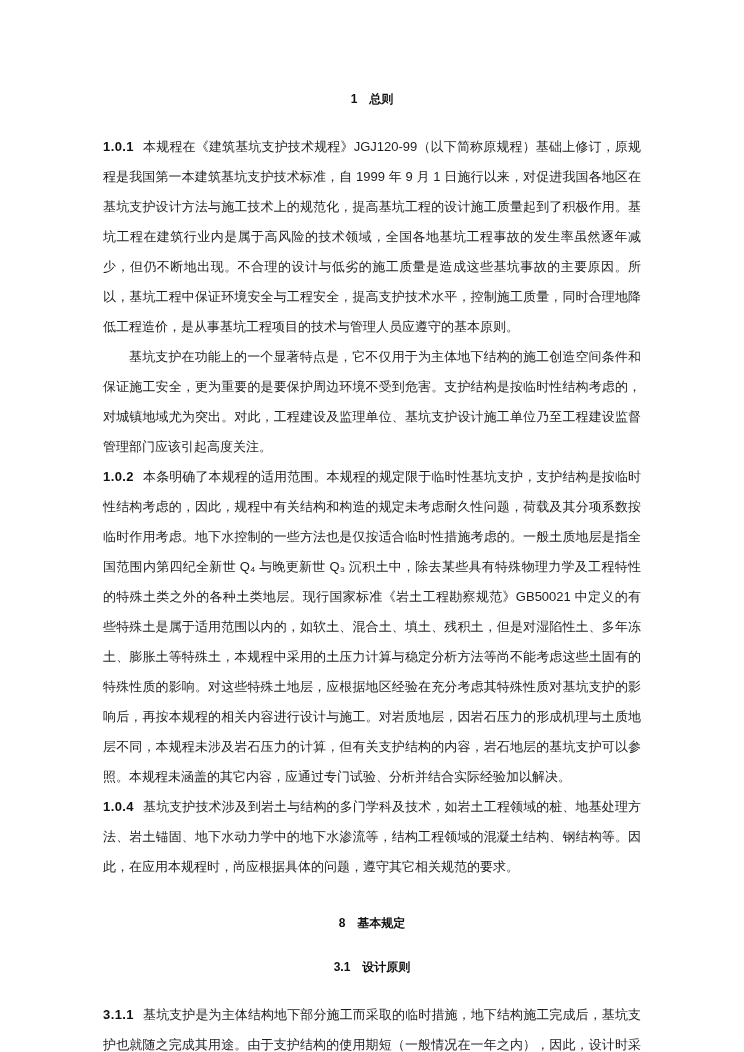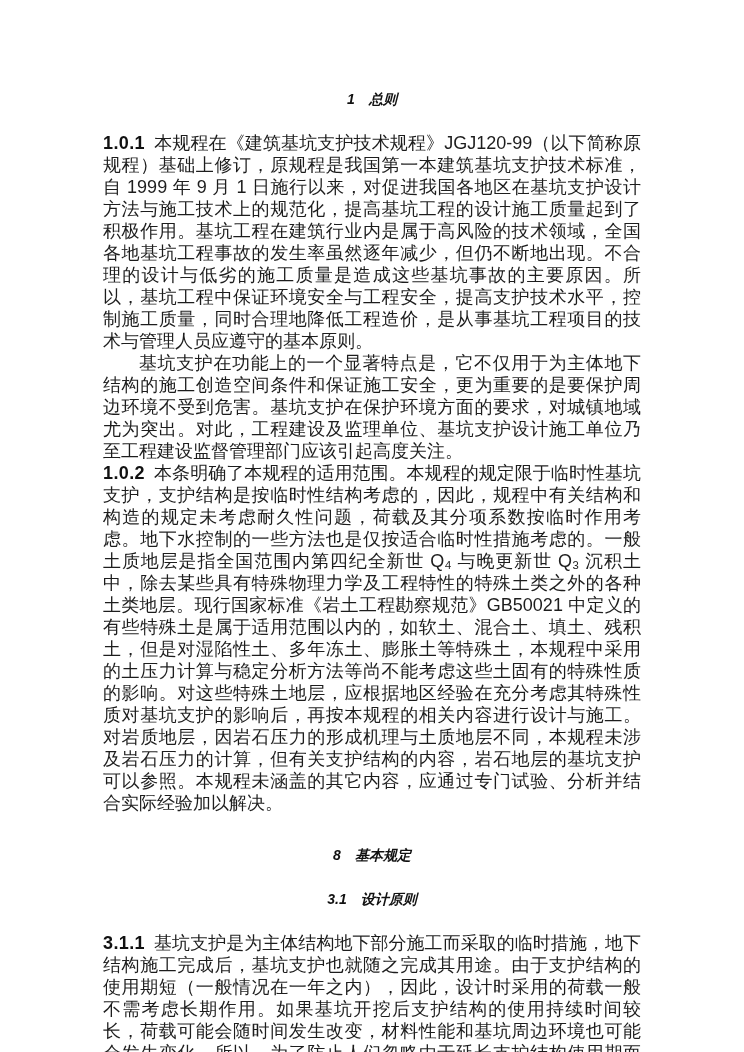--- a/index.html
+++ b/index.html
@@ -15,58 +15,58 @@
   }
   .page {
     box-sizing: border-box;
     width: 744px;
     height: 1052px;
     padding: 88px 103px 0 103px;
     overflow: hidden;
     background: #ffffff;
   }
   .doc-heading {
-    font-size: 14px;
+    font-size: 12px;
     font-weight: bold;
     text-align: center;
     line-height: 22px;
     margin: 0 0 22px 0;
     color: #111111;
-    font-style: italic;
   }
   .h-chapter { margin: 30px 0 22px 0; }
   .h-section { margin: 22px 0 22px 0; text-align: center; }
   p.para {
     margin: 0;
-    font-size: 18px;
-    line-height: 22px;
+    font-size: 13px;
+    line-height: 30px;
     text-align: justify;
     word-break: break-all;
   }
   p.cont { text-indent: 2em; }
   .clause-num {
     font-weight: bold;
     margin-right: 9px;
     letter-spacing: 0.4px;
     color: #111111;
   }
 </style>
 </head>
 <body>
 
 <div class="page">
 
   <h1 class="doc-heading">1　总则</h1>
 
   <p class="para"><span class="clause-num">1.0.1</span><span>本规程在《建筑基坑支护技术规程》JGJ120-99（以下简称原规程）基础上修订，原规程是我国第一本建筑基坑支护技术标准，自 1999 年 9 月 1 日施行以来，对促进我国各地区在基坑支护设计方法与施工技术上的规范化，提高基坑工程的设计施工质量起到了积极作用。基坑工程在建筑行业内是属于高风险的技术领域，全国各地基坑工程事故的发生率虽然逐年减少，但仍不断地出现。不合理的设计与低劣的施工质量是造成这些基坑事故的主要原因。所以，基坑工程中保证环境安全与工程安全，提高支护技术水平，控制施工质量，同时合理地降低工程造价，是从事基坑工程项目的技术与管理人员应遵守的基本原则。</span></p>
 
-  <p class="para cont">基坑支护在功能上的一个显著特点是，它不仅用于为主体地下结构的施工创造空间条件和保证施工安全，更为重要的是要保护周边环境不受到危害。基坑支护在保护环境方面的要求，对城镇地域尤为突出。对此，工程建设及监理单位、基坑支护设计施工单位乃至工程建设监督管理部门应该引起高度关注。</p>
+  <p class="para cont">基坑支护在功能上的一个显著特点是，它不仅用于为主体地下结构的施工创造空间条件和保证施工安全，更为重要的是要保护周边环境不受到危害。支护结构是按临时性结构考虑的，对城镇地域尤为突出。对此，工程建设及监理单位、基坑支护设计施工单位乃至工程建设监督管理部门应该引起高度关注。</p>
 
   <p class="para"><span class="clause-num">1.0.2</span><span>本条明确了本规程的适用范围。本规程的规定限于临时性基坑支护，支护结构是按临时性结构考虑的，因此，规程中有关结构和构造的规定未考虑耐久性问题，荷载及其分项系数按临时作用考虑。地下水控制的一些方法也是仅按适合临时性措施考虑的。一般土质地层是指全国范围内第四纪全新世 Q₄ 与晚更新世 Q₃ 沉积土中，除去某些具有特殊物理力学及工程特性的特殊土类之外的各种土类地层。现行国家标准《岩土工程勘察规范》GB50021 中定义的有些特殊土是属于适用范围以内的，如软土、混合土、填土、残积土，但是对湿陷性土、多年冻土、膨胀土等特殊土，本规程中采用的土压力计算与稳定分析方法等尚不能考虑这些土固有的特殊性质的影响。对这些特殊土地层，应根据地区经验在充分考虑其特殊性质对基坑支护的影响后，再按本规程的相关内容进行设计与施工。对岩质地层，因岩石压力的形成机理与土质地层不同，本规程未涉及岩石压力的计算，但有关支护结构的内容，岩石地层的基坑支护可以参照。本规程未涵盖的其它内容，应通过专门试验、分析并结合实际经验加以解决。</span></p>
 
+  <p class="para"><span class="clause-num">1.0.4</span><span>基坑支护技术涉及到岩土与结构的多门学科及技术，如岩土工程领域的桩、地基处理方法、岩土锚固、地下水动力学中的地下水渗流等，结构工程领域的混凝土结构、钢结构等。因此，在应用本规程时，尚应根据具体的问题，遵守其它相关规范的要求。</span></p>
 
   <h2 class="doc-heading h-chapter">8　基本规定</h2>
 
   <h3 class="doc-heading h-section">3.1　设计原则</h3>
 
   <p class="para"><span class="clause-num">3.1.1</span><span>基坑支护是为主体结构地下部分施工而采取的临时措施，地下结构施工完成后，基坑支护也就随之完成其用途。由于支护结构的使用期短（一般情况在一年之内），因此，设计时采用的荷载一般不需考虑长期作用。如果基坑开挖后支护结构的使用持续时间较长，荷载可能会随时间发生改变，材料性能和基坑周边环境也可能会发生变化。所以，为了防止人们忽略由于延长支护结构使用期而带来的荷载、材料性能、基坑周边环境等条件的变化，避免超越设计状况，设计时应确定支护结构的使用期限，并应在设计文件中给出明确规定。</span></p>
 
 
 </div>
 

